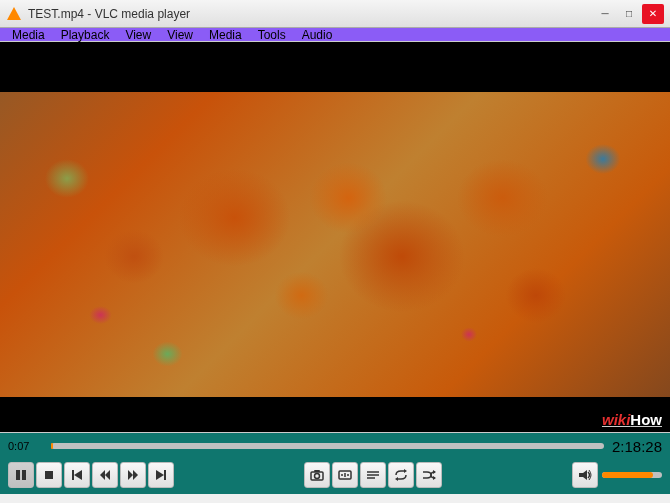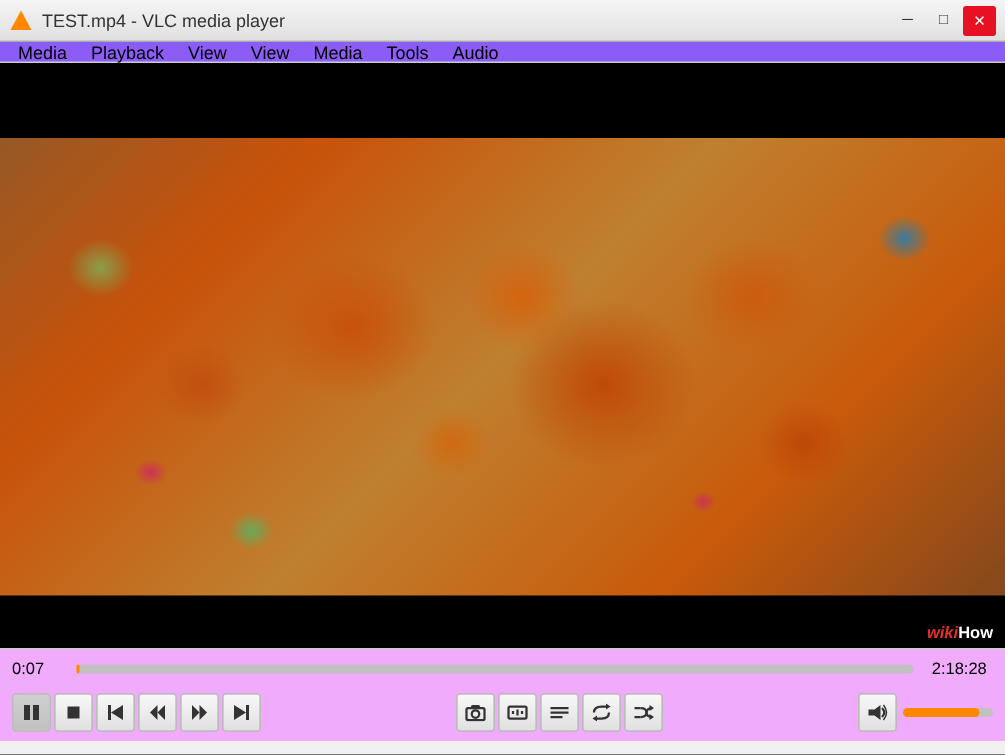--- a/index.html
+++ b/index.html
@@ -117,21 +117,21 @@
       bottom: 0;
       left: 0;
       right: 0;
       height: 35px;
       background: #000;
       z-index: 2;
     }
 
     
     .controls-bar {
-      background: #f0abfc;
+      background: #0f766e;
       border-top: 1px solid #ccc;
       height: 62px;
       padding: 4px 8px;
     }
 
     
     .seek-row {
       display: flex;
       align-items: center;
       justify-content: space-between;
@@ -152,21 +152,21 @@
       position: relative;
       cursor: pointer;
     }
     .seek-fill {
       height: 100%;
       background: #f80;
       border-radius: 3px;
       width: 0.4%;
     }
     .total-time {
-      font-size: 11px;
+      font-size: 15px;
       color: #000;
       min-width: 45px;
       text-align: center;
     }
 
     
     .buttons-row {
       display: flex;
       align-items: center;
       justify-content: space-between;
@@ -211,24 +211,25 @@
       background: #f80;
       border-radius: 3px;
       width: 85%;
     }
 
     
     .watermark {
       position: absolute;
       bottom: 4px;
       right: 8px;
-      font-size: 11px;
+      font-size: 15px;
       color: rgba(255,255,255,0.8);
       font-weight: bold;
       z-index: 10;
+      text-decoration: underline;
     }
   </style>
 </head>
 <body>
 
 <div class="title-bar">
   <div class="title-left">
 
     <svg class="vlc-icon" viewBox="0 0 16 16">
       <polygon points="8,1 15,14 1,14" fill="#f80"></polygon>

